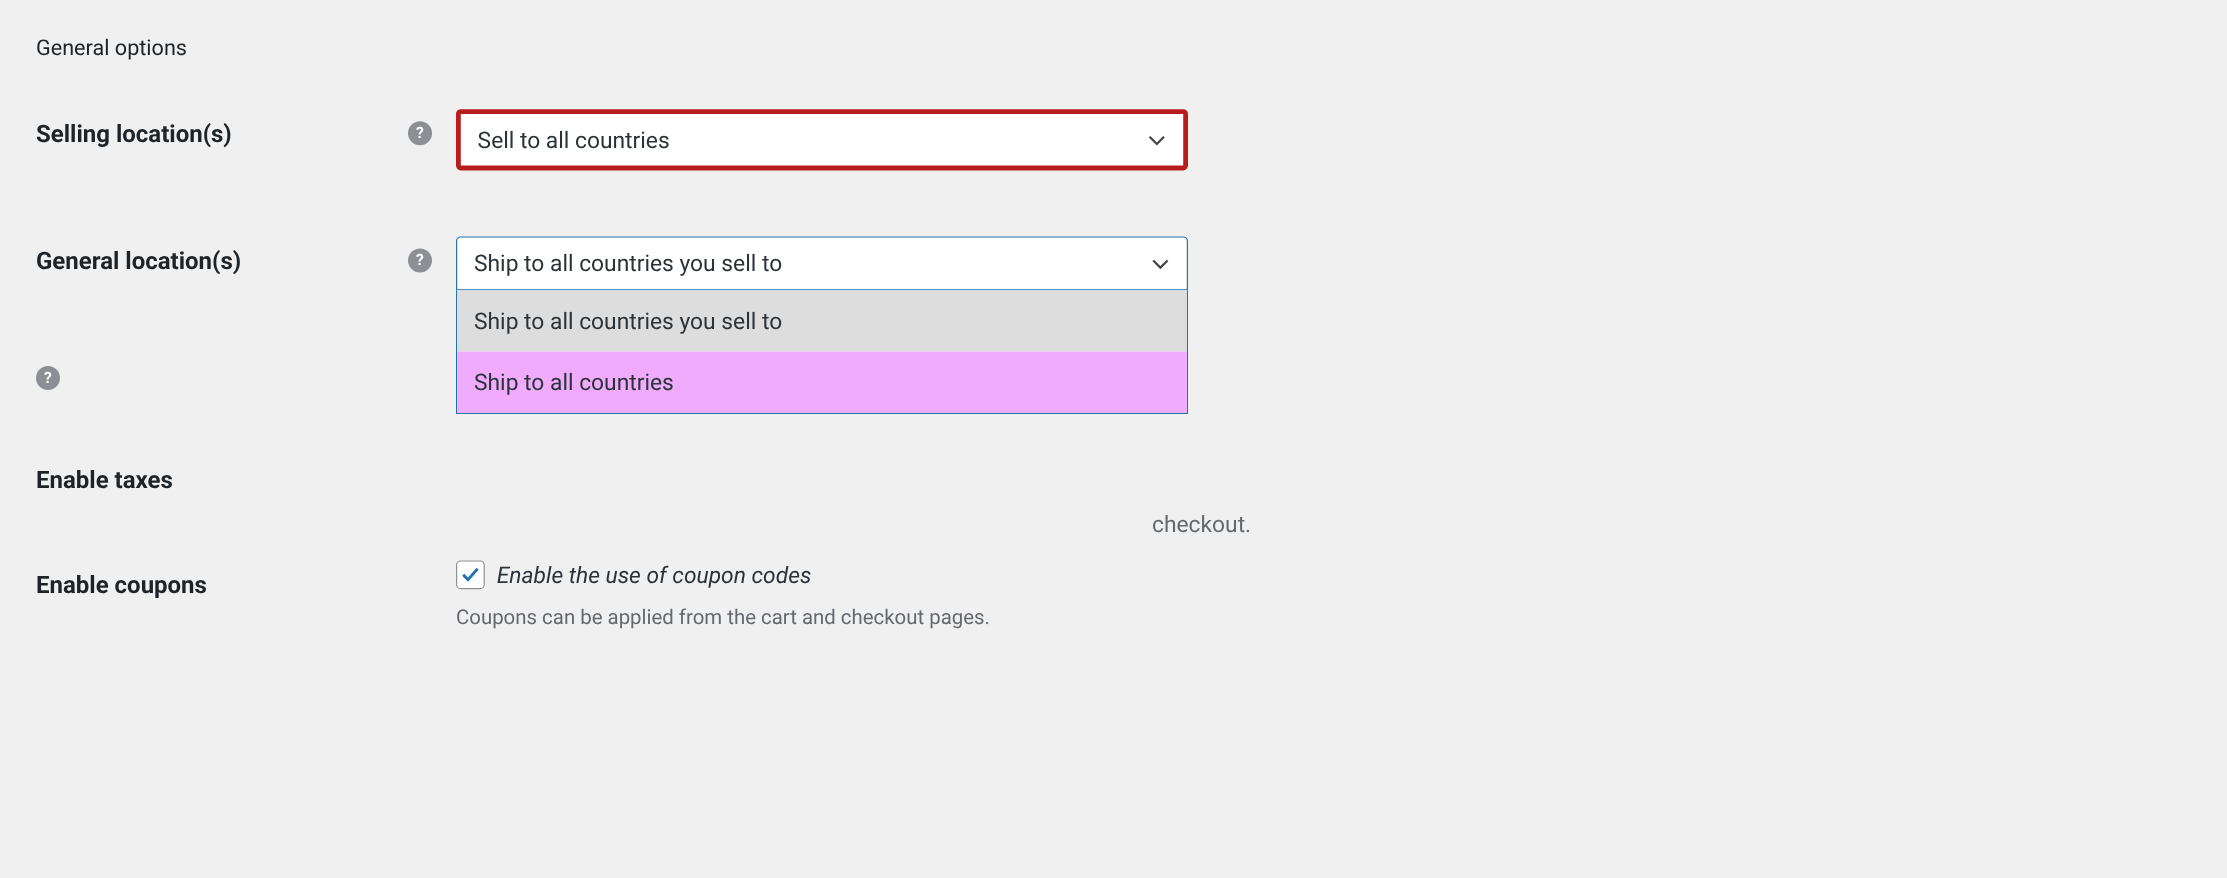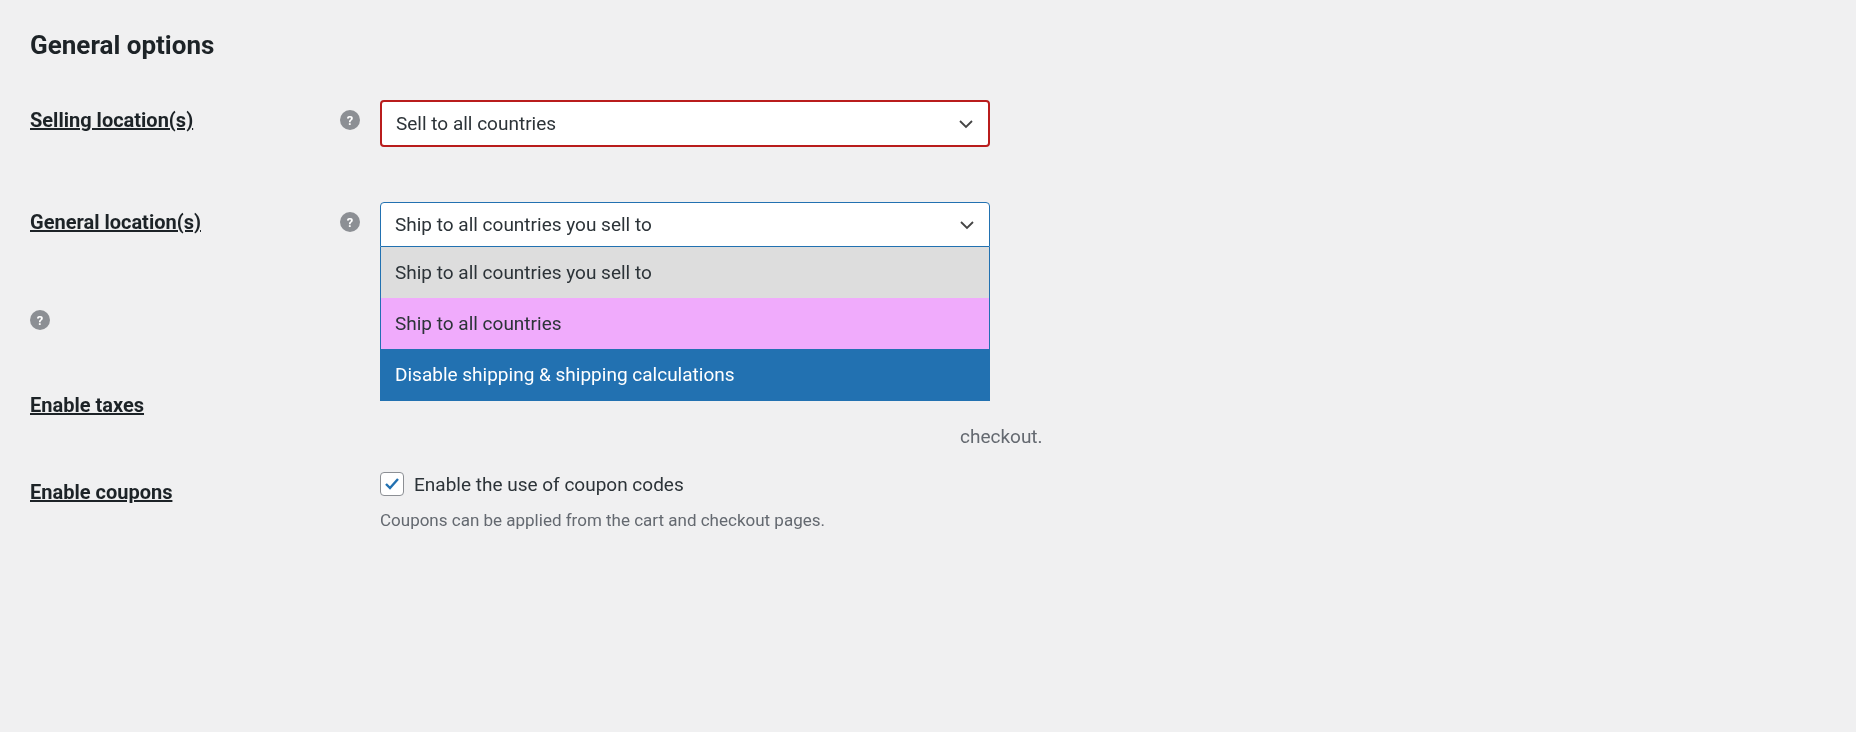--- a/index.html
+++ b/index.html
@@ -8,22 +8,22 @@
       padding: 0;
       font-family: -apple-system, BlinkMacSystemFont, "Segoe UI", Roboto, "Helvetica Neue", Arial, sans-serif;
       background: #f0f0f1;
       color: #1d2327;
       font-size: 18px;
     }
     .container {
       padding: 20px 30px;
     }
     h2.section-title {
-      font-size: 26px;
-      font-weight: 700;
+      font-size: 18px;
+      font-weight: 400;
       color: #1d2327;
       margin: 10px 0 40px 0;
     }
     .form-row {
       display: flex;
       align-items: flex-start;
       margin-bottom: 55px;
       position: relative;
     }
     .label-cell {
@@ -31,21 +31,20 @@
       display: flex;
       align-items: center;
       justify-content: space-between;
       padding-right: 20px;
       padding-top: 8px;
     }
     .label-text {
       font-size: 20px;
       font-weight: 700;
       color: #1d2327;
-      text-decoration: underline;
     }
     .help-icon {
       width: 20px;
       height: 20px;
       border-radius: 50%;
       background: #8c8f94;
       color: #fff;
       display: inline-flex;
       align-items: center;
       justify-content: center;
@@ -54,21 +53,21 @@
       cursor: help;
       flex-shrink: 0;
     }
     .control-cell {
       flex: 0 0 auto;
       width: 610px;
       position: relative;
     }
     .select-box {
       width: 100%;
-      border: 2px solid #b91c1c;
+      border: 4px solid #b91c1c;
       border-radius: 4px;
       background: #fff;
       padding: 10px 40px 10px 14px;
       font-size: 19px;
       color: #2c3338;
       cursor: pointer;
       display: flex;
       align-items: center;
       justify-content: space-between;
       position: relative;
@@ -107,20 +106,21 @@
       background: #ddd;
     }
     .dropdown-option.hover {
       background: #2271b1;
       color: #fff;
     }
     .checkbox-row {
       display: flex;
       align-items: center;
       gap: 10px;
+      font-style: italic;
     }
     .checkbox {
       width: 24px;
       height: 24px;
       border: 1px solid #8c8f94;
       border-radius: 4px;
       background: #fff;
       display: inline-flex;
       align-items: center;
       justify-content: center;
@@ -182,21 +182,20 @@
         <span>Ship to all countries you sell to</span>
         <span class="select-caret">
           <svg width="16" height="16" viewBox="0 0 16 16">
               <path d="M2 5 L8 11 L14 5" stroke="#444" stroke-width="1.8" fill="none"></path>
             </svg>
         </span>
       </div>
       <div class="dropdown">
         <div class="dropdown-option selected">Ship to all countries you sell to</div>
         <div class="dropdown-option">Ship to all countries</div>
-        <div class="dropdown-option hover">Disable shipping &amp; shipping calculations</div>
       </div>
     </div>
   </div>
 
   <div class="form-row">
     <div class="label-cell">
       <span class="help-icon">?</span>
     </div>
     <div class="control-cell"></div>
   </div>

